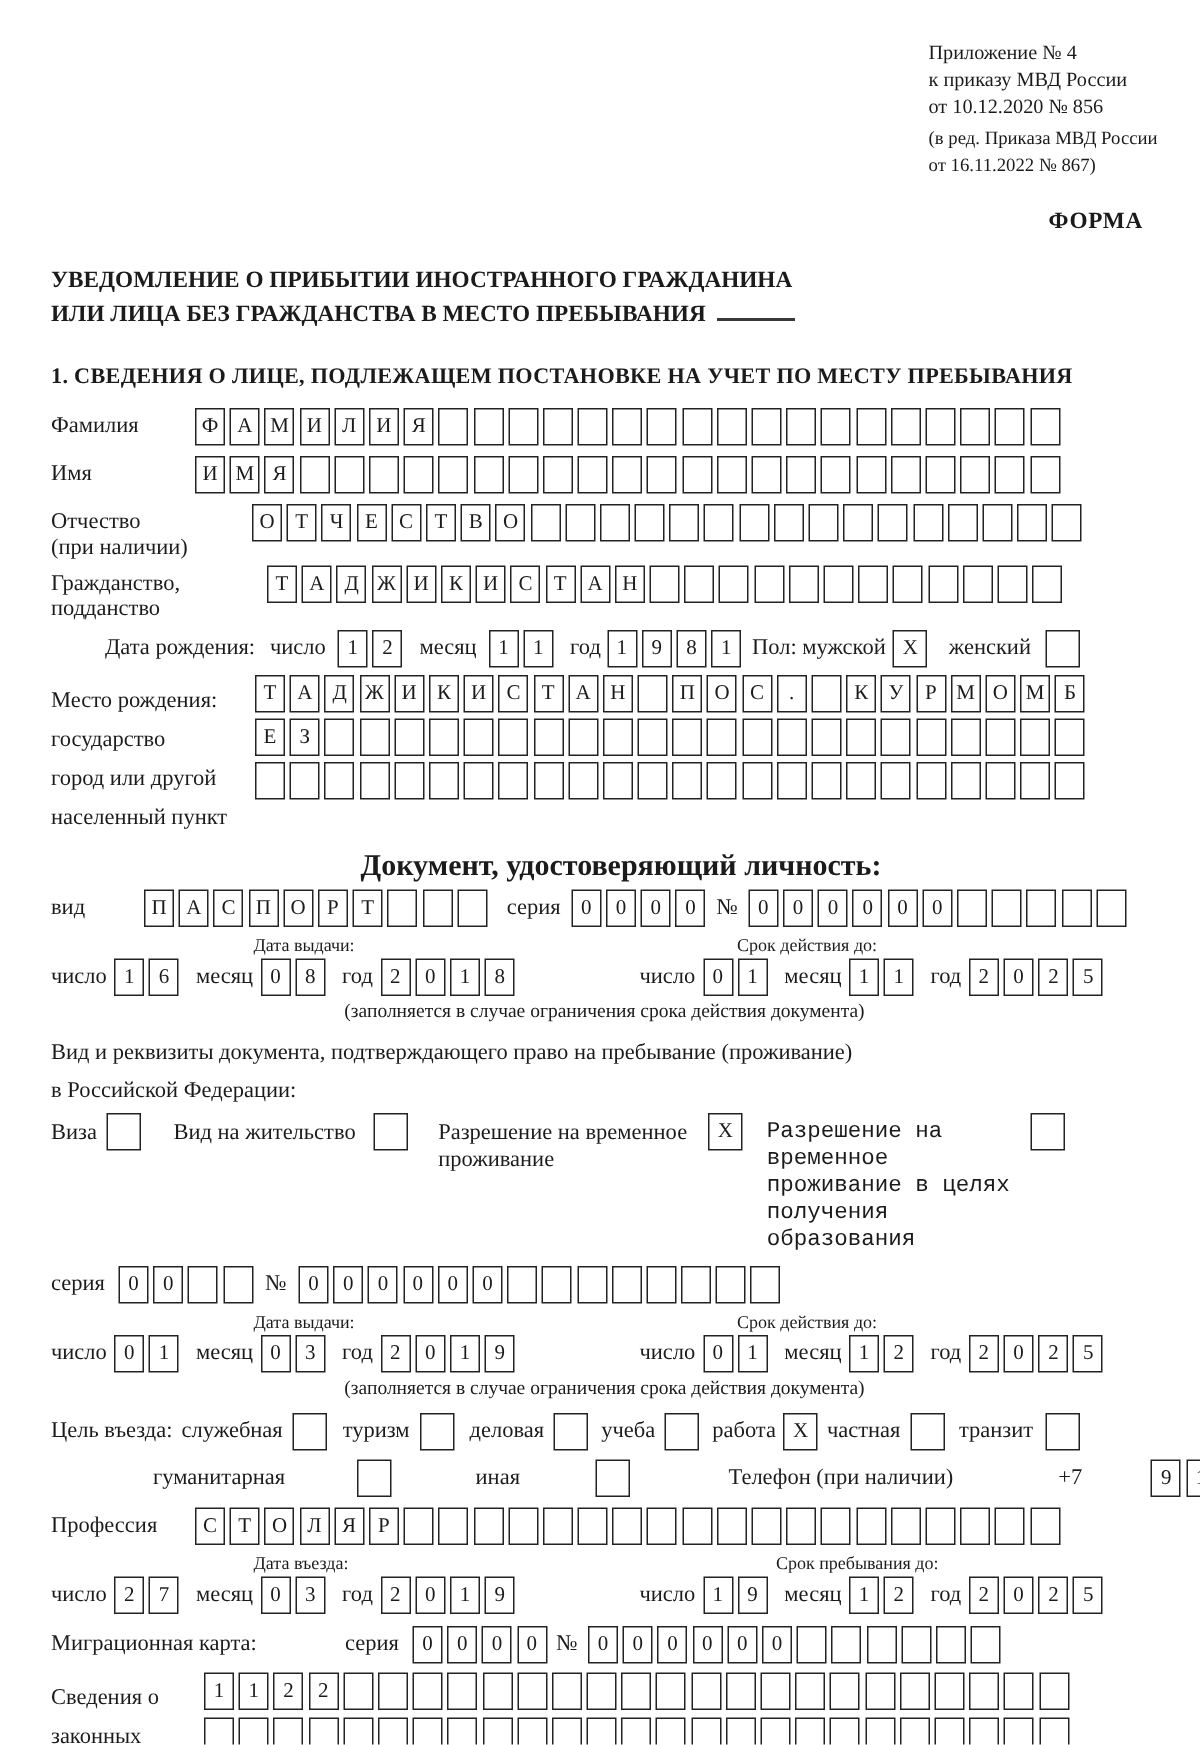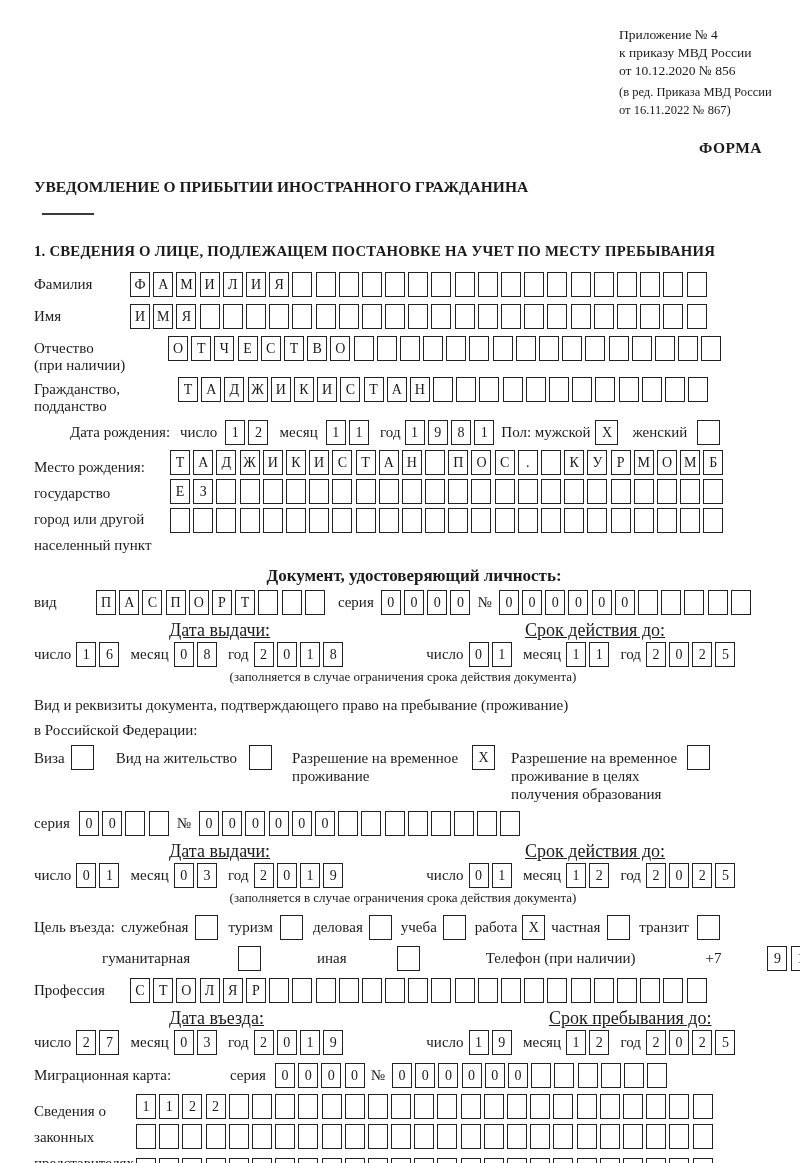--- a/index.html
+++ b/index.html
@@ -28,43 +28,43 @@
     font-size:14px;
   }
   .cbx {
     display:inline-flex; align-items:center; justify-content:center;
     width:23px; height:25px; border:1.6px solid #222; font-size:14px; flex:0 0 auto;
   }
   .ilbl { padding-top:4px; flex:0 0 auto; }
   .dg { display:inline-flex; align-items:flex-start; }
   .dg .ilbl { margin-right:5px; }
   .dg .cells { margin-right:8px; }
-  .doc-h { text-align:center; font-weight:bold; font-size:17px; margin-top:8px; }
-  .dual { display:flex; font-size:18px; margin-top:5px;text-decoration:underline; }
+  .doc-h { text-align:center; font-weight:bold; font-size:20px; margin-top:8px; }
+  .dual { display:flex; font-size:12px; margin-top:5px; }
   .note { text-align:center; font-size:13px; margin-top:2px; margin-right:22px; }
   .intro { margin-top:8px; line-height:25px; }
   .opt { display:flex; align-items:flex-start; }
   .opt .olabel { line-height:18px; padding-top:4px; }
   .small-gap { margin-right:8px; }
 </style>
 </head>
 <body>
 
 <div class="hdr">
   <div>Приложение № 4</div>
   <div>к приказу МВД России</div>
   <div>от 10.12.2020 № 856</div>
   <div class="l4">(в ред. Приказа МВД России</div>
   <div class="l5">от 16.11.2022 № 867)</div>
 </div>
 <div class="forma">ФОРМА</div>
 
 <div class="title">
   <div>УВЕДОМЛЕНИЕ О ПРИБЫТИИ ИНОСТРАННОГО ГРАЖДАНИНА</div>
-  <div><span class="uline"></span></div>
+  <div><span>ИЛИ ЛИЦА БЕЗ ГРАЖДАНСТВА В МЕСТО ПРЕБЫВАНИЯ</span><span class="uline"></span></div>
 </div>
 
 <div class="sec-h">1. СВЕДЕНИЯ О ЛИЦЕ, ПОДЛЕЖАЩЕМ ПОСТАНОВКЕ НА УЧЕТ ПО МЕСТУ ПРЕБЫВАНИЯ</div>
 
 <div class="frow" style="margin-top:12px;">
   <div class="lblcol" style="width:96px;">Фамилия</div>
   <div class="cells">
       <span class="cell">Ф</span>
       <span class="cell">А</span>
       <span class="cell">М</span>
@@ -393,21 +393,21 @@
     <span class="cbx"></span>
   </span>
   <span class="opt" style="margin-left:22px;">
     <span class="olabel" style="margin-right:12px;">Вид на жительство</span>
     <span class="cbx"></span>
   </span>
   <span class="opt" style="margin-left:20px;">
     <span class="olabel" style="width:172px;margin-right:8px;">Разрешение на временное проживание</span>
     <span class="cbx">X</span>
   </span>
-  <span class="opt" style="margin-left:16px;">
+  <span class="opt" style="margin-left:16px;font-family:Liberation Mono, monospace;">
     <span class="olabel" style="width:168px;margin-right:8px;">Разрешение на временное проживание в целях получения образования</span>
     <span class="cbx"></span>
   </span>
 </div>
 <div class="frow" style="margin-top:8px;">
   <span class="ilbl" style="margin-right:9px;">серия</span>
   <span class="cells">
       <span class="cell">0</span>
       <span class="cell">0</span>
       <span class="cell"></span>

